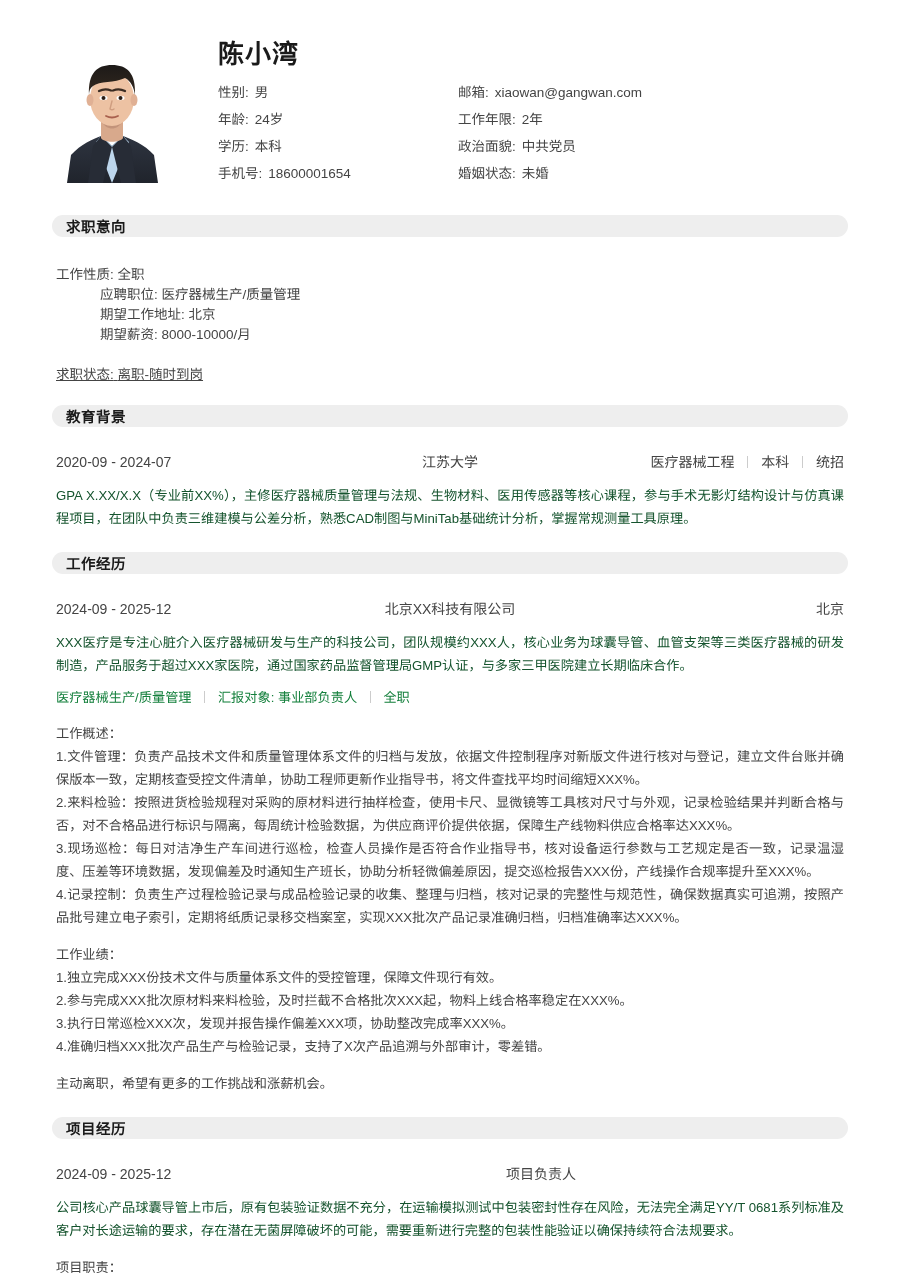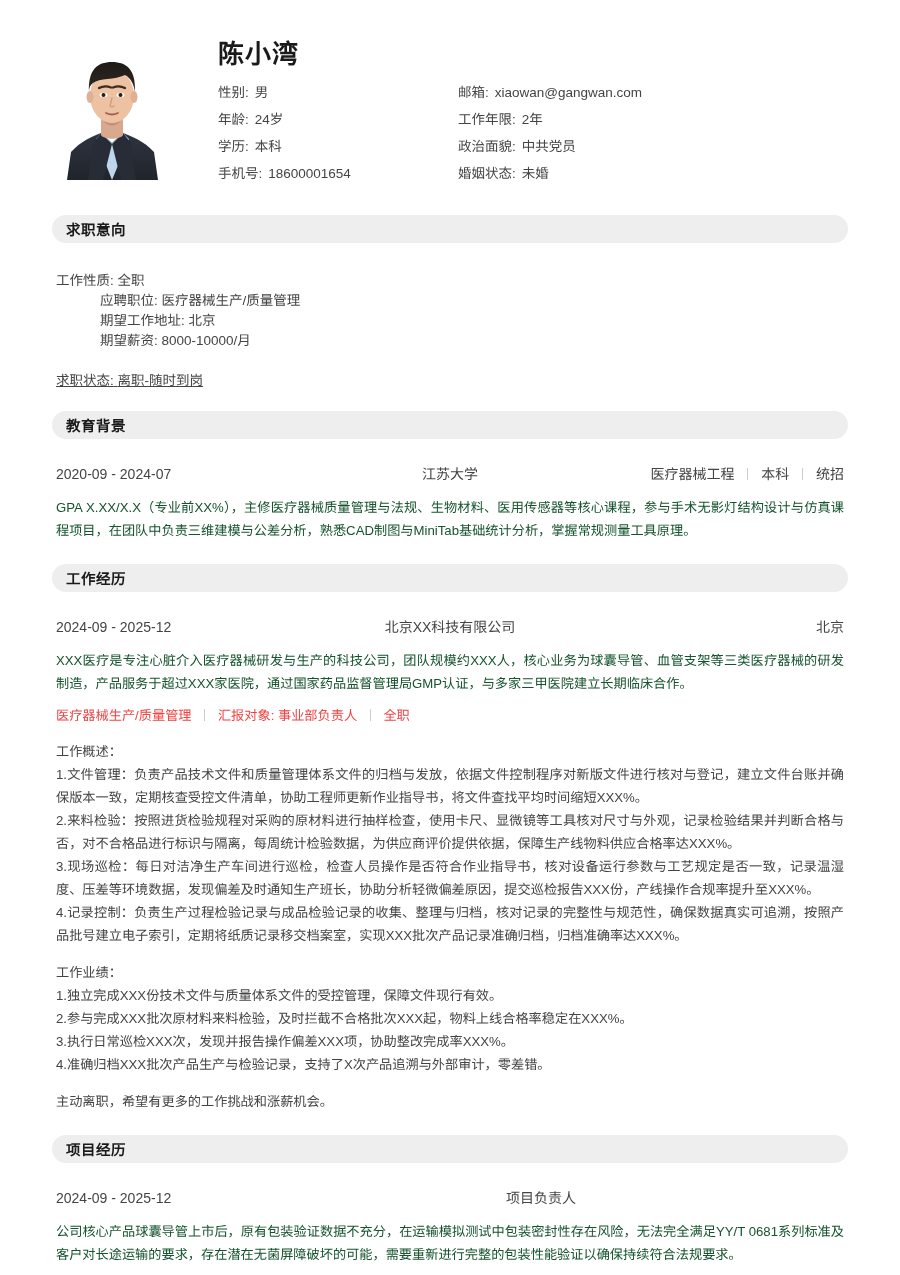--- a/index.html
+++ b/index.html
@@ -18,21 +18,21 @@
 
   .resume {
     width: 900px;
     box-sizing: border-box;
     padding: 0 52px;
   }
 
   
   .header {
     display: flex;
-    align-items: center;
+    align-items: flex-end;
     padding-top: 38px;
     padding-bottom: 10px;
   }
   .photo-wrap {
     width: 115px;
     height: 140px;
     flex: 0 0 115px;
     margin-left: 3px;
     overflow: hidden;
     background: #f2f2f2;
@@ -63,21 +63,21 @@
     line-height: 19px;
     white-space: nowrap;
   }
   .info-item .lbl { color: #444444; }
   .info-item .val { color: #444444; margin-left: 6px; }
 
   
   .section-bar {
     background: #eeeeee;
     border-radius: 15px;
-    height: 28px;
+    height: 22px;
     display: flex;
     align-items: center;
     padding-left: 14px;
     margin-top: 22px;
   }
   .section-bar .section-title {
     font-size: 14.5px;
     font-weight: bold;
     color: #1a1a1a;
     letter-spacing: 0.5px;
@@ -117,21 +117,21 @@
   .block-lines {
     font-size: 13.2px;
     line-height: 23px;
     color: #444444;
     margin-top: 14px;
     white-space: pre-wrap;
     text-align: justify;
   }
   .inline-meta {
     font-size: 13.2px;
-    color: #ef4444;
+    color: #15803d;
     margin-top: 11px;
     line-height: 20px;
   }
 
   
   .obj-row {
     display: flex;
     font-size: 13.5px;
     color: #444444;
     margin-top: 26px;

